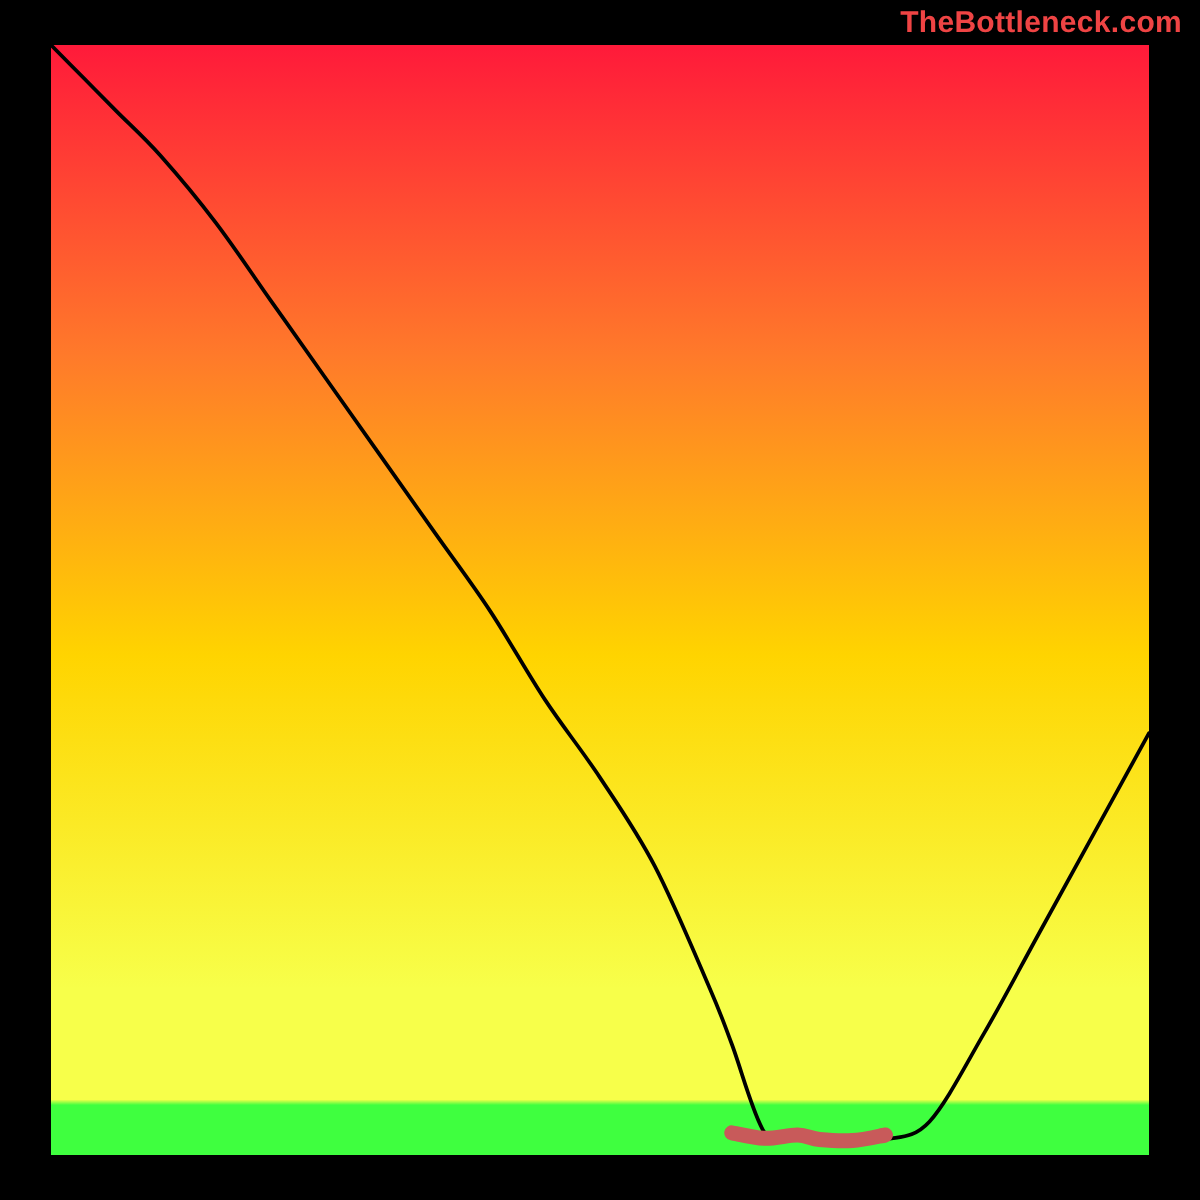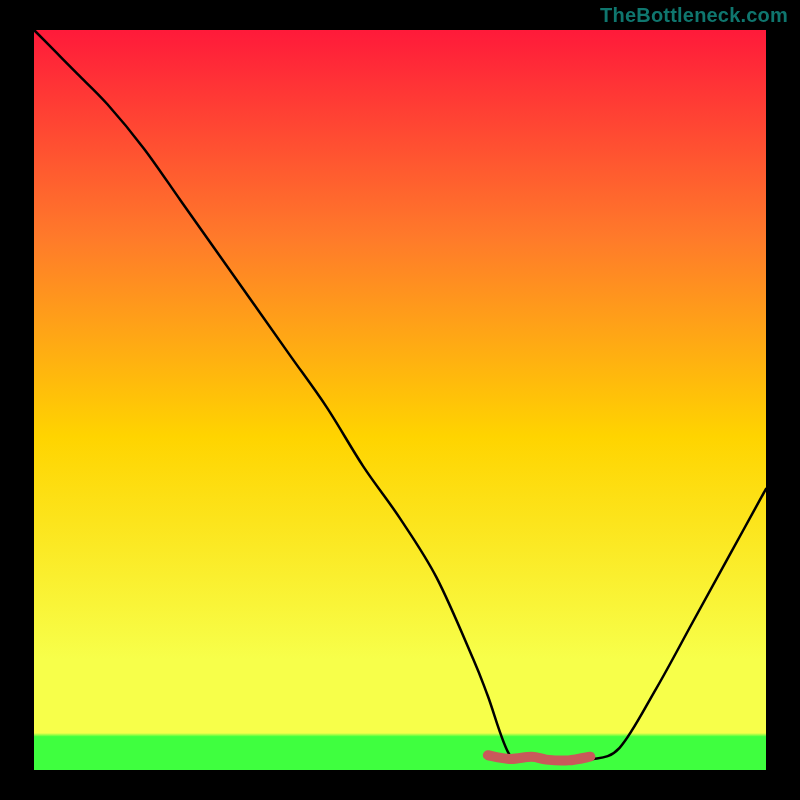--- a/index.html
+++ b/index.html
@@ -16,21 +16,21 @@
     height: 800px;
     background: #000;
   }
   .watermark {
     position: absolute;
     top: 4px;
     right: 12px;
     font-family: Arial, Helvetica, sans-serif;
     font-size: 20px;
     font-weight: 600;
-    color: #0f766e;
+    color: #ef4444;
     letter-spacing: 0.2px;
   }
   svg {
     position: absolute;
     left: 0;
     top: 0;
   }
 </style>
 </head>
 <body>

